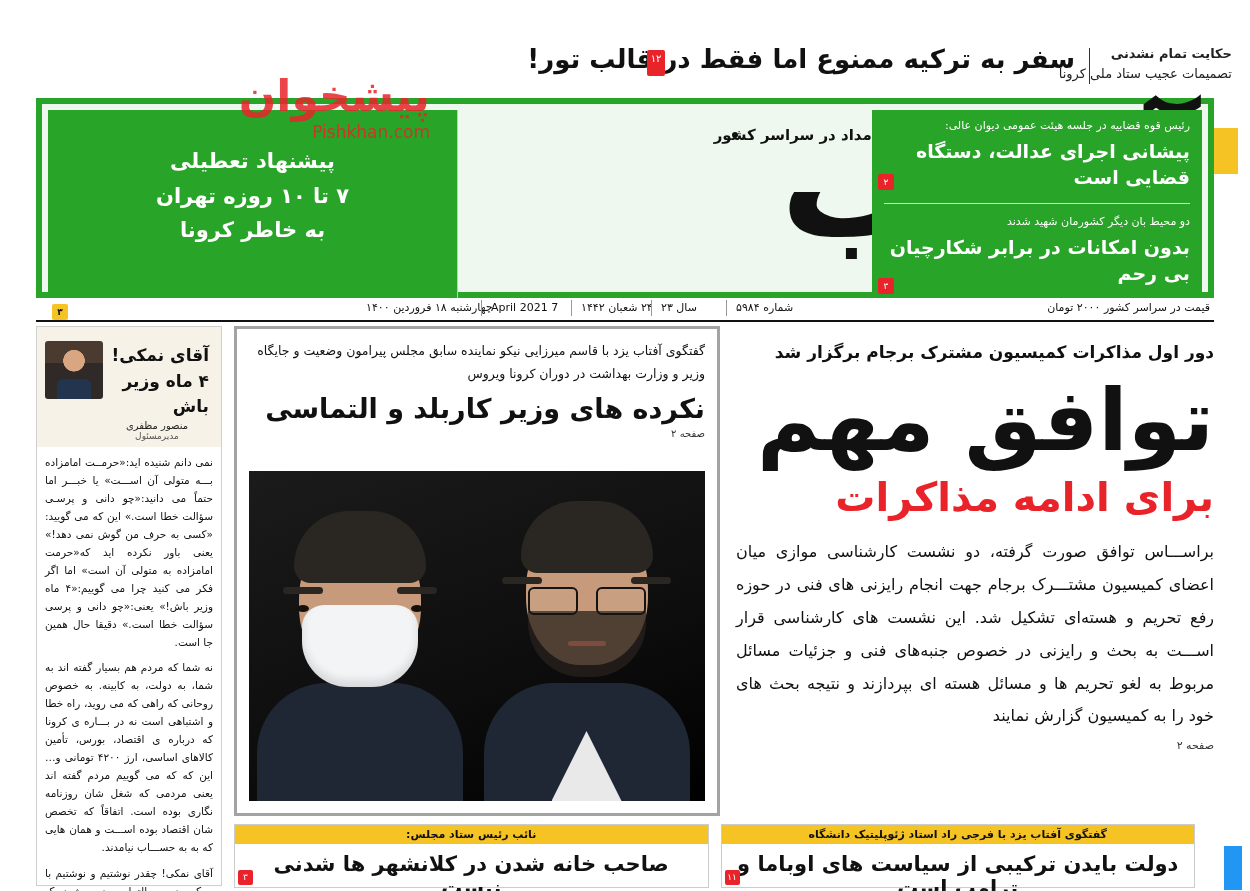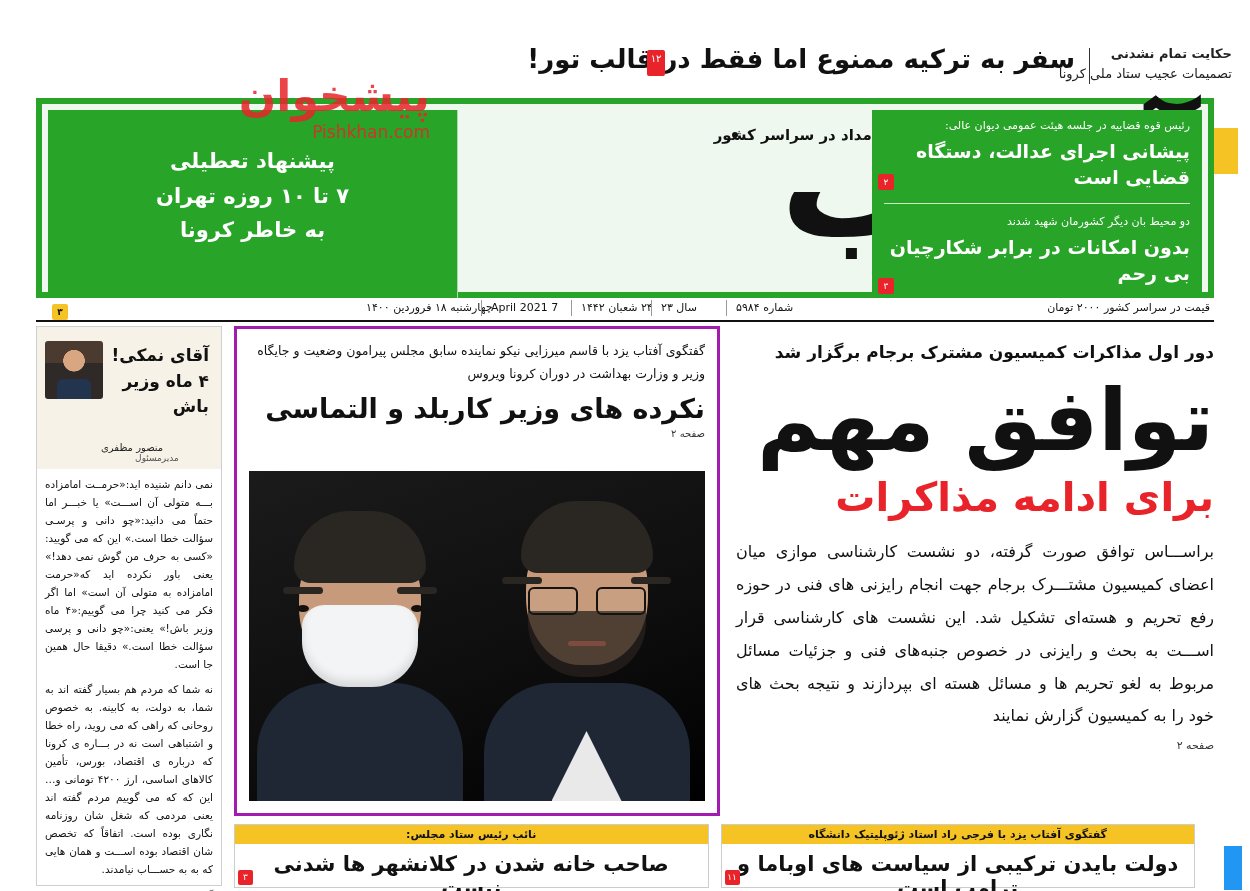--- a/index.html
+++ b/index.html
@@ -258,22 +258,22 @@
   .ed-title {
     font-size: 17px;
     font-weight: bold;
     text-align: right;
     line-height: 1.5;
     padding-right: 4px;
     width: 112px;
   }
   .ed-author {
     font-size: 10px;
-    text-align: left;
-    margin-top: 22px;
+    text-align: center;
+    margin-top: 0;
     width: 112px;
     color: #222;
   }
   .ed-role {
     font-size: 9px;
     text-align: center;
     color: #555;
     width: 112px;
   }
   .ed-avatar {
@@ -303,21 +303,21 @@
   }
   .ed-body p { margin: 0 0 7px; }
 
   
   .center-block {
     position: absolute;
     top: 326px;
     left: 234px;
     width: 486px;
     height: 490px;
-    border: 3px solid #a21caf;
+    border: 3px solid #a3a3a3;
     box-sizing: border-box;
     background: #fff;
     padding: 10px 12px;
   }
   .cb-kicker {
     font-size: 12.5px;
     line-height: 1.85;
     text-align: right;
     color: #111;
   }

